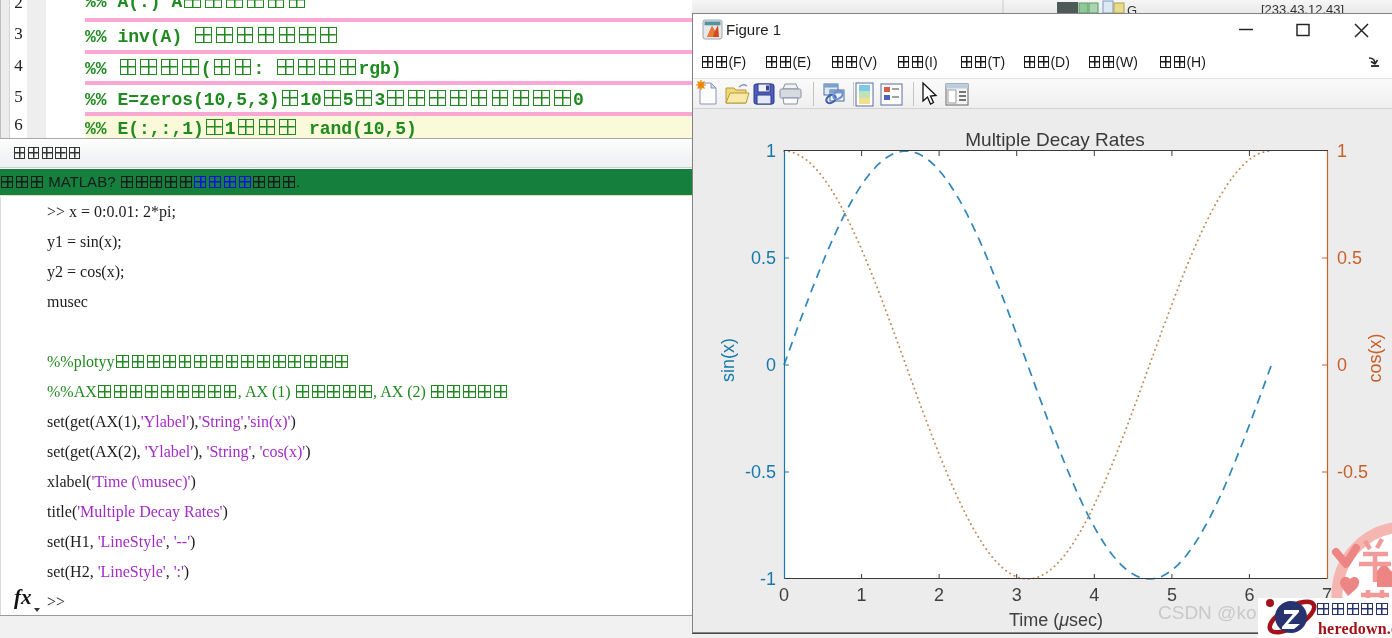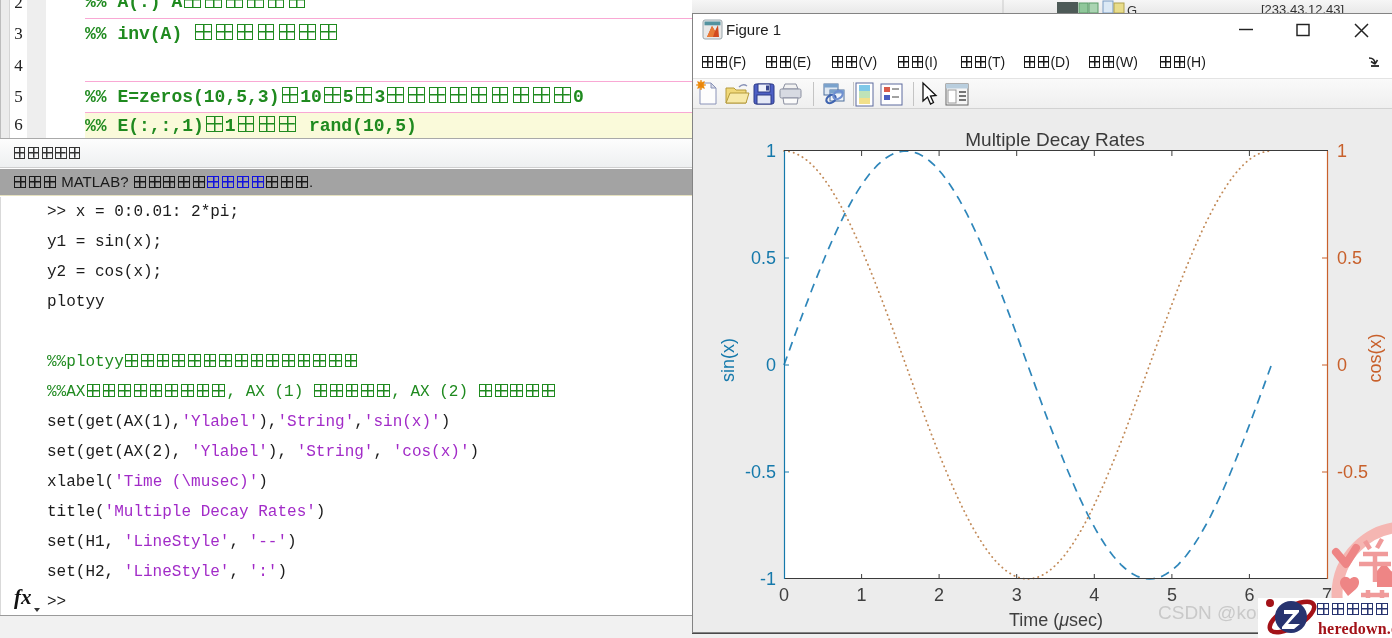--- a/index.html
+++ b/index.html
@@ -7,29 +7,29 @@
 
 i.c{display:inline-block;width:.8em;height:.82em;margin:0 .09em;vertical-align:-.06em;border:1.5px solid currentColor;background:
  linear-gradient(currentColor,currentColor) 50% 50%/100% 1.5px no-repeat,
  linear-gradient(currentColor,currentColor) 50% 50%/1.5px 100% no-repeat;font-style:normal}
 
 #left{position:absolute;left:0;top:0;width:693px;height:638px;background:#fff}
 #edit{position:absolute;left:0;top:0;width:693px;height:139px;background:#fff;font-family:"Liberation Mono",monospace}
 #edit .lstrip{position:absolute;left:0;top:0;width:10px;height:139px;background:#ececec;border-right:1px solid #d5d5d5;border-left:1px solid #bdbdbd}
 #edit .fold{position:absolute;left:27px;top:0;width:19px;height:139px;background:#eeeeee}
 .lnum{position:absolute;left:10px;width:17px;text-align:center;font-family:"Liberation Serif",serif;font-size:17px;color:#222}
-.erow{position:absolute;left:85px;width:608px;height:31px;line-height:31px;font-size:18px;font-weight:bold;color:#1f8a1f;white-space:pre;border-top:1px solid #f9a8d4}
+.erow{position:absolute;left:85px;width:608px;height:31px;line-height:31px;font-size:18px;font-weight:bold;color:#1f8a1f;white-space:pre;border-top:4px solid #f9a8d4}
 .erow i.c{width:.92em;height:.9em;margin:0 .12em}
 #edit .cur{background:#fafada}
 #edit .bot{position:absolute;left:0;top:138px;width:693px;height:0;border-top:1px solid #a9a9a9}
 
 #cwh{position:absolute;left:0;top:139px;width:693px;height:29px;background:linear-gradient(#fdfdfd,#eef0f1);border-bottom:1px solid #cfcfcf;font-size:14px;color:#333;line-height:29px;padding-left:13px}
-#ban{position:absolute;left:0;top:169px;width:693px;height:27px;background:#a3a3a3;border-bottom:1px solid #e6e2c0;font-size:15px;color:#1a1a1a;line-height:26px;padding-left:13px}
+#ban{position:absolute;left:0;top:169px;width:693px;height:27px;background:#15803d;border-bottom:1px solid #e6e2c0;font-size:15px;color:#1a1a1a;line-height:26px;}
 #ban a{color:#1111dd;text-decoration:underline}
-#cmd{position:absolute;left:0;top:197px;width:693px;height:418px;background:#fff;border-left:1px solid #d9d9d9;font-family:Liberation Mono, monospace;font-size:16px;color:#1c1c1c}
+#cmd{position:absolute;left:0;top:197px;width:693px;height:418px;background:#fff;border-left:1px solid #d9d9d9;font-family:Liberation Serif, serif;font-size:16px;color:#1c1c1c}
 #cmd .ln{position:absolute;left:46px;height:30px;line-height:30px;white-space:pre}
 .grn{color:#1f8a1f}
 .pur{color:#a22bc8}
 #fx{position:absolute;left:14px;top:585px;font-family:"Liberation Serif",serif;font-style:italic;font-weight:bold;font-size:21px;color:#111}
 #sbar{position:absolute;left:0;top:615px;width:693px;height:23px;background:#f1f1f1;border-top:1px solid #9a9a9a}
 
 #tstrip{position:absolute;left:692px;top:0;width:700px;height:13px;background:linear-gradient(#f6f6f6,#e9e9e9)}
 
 #fig{position:absolute;left:692px;top:13px;width:700px;height:620px;background:#ececec;border:1px solid #838383;border-right:none}
 #tbar{position:absolute;left:0;top:0;width:699px;height:33px;background:#fff}
@@ -39,36 +39,37 @@
 #tools{position:absolute;left:0;top:64px;width:699px;height:31px;background:linear-gradient(#fafafa,#efefef);border-top:1px solid #e3e3e3;border-bottom:1px solid #d2d2d2}
 #canvas{position:absolute;left:0;top:95px;width:699px;height:524px}
 </style></head>
 <body>
 <div id="left">
  <div id="edit">
   <div class="lstrip"></div>
       <div class="fold"></div>
   <div class="erow" style="top:-13px;border:none">%% A(.) A<i class="c"></i><i class="c"></i><i class="c"></i><i class="c"></i><i class="c"></i><i class="c"></i></div>
   <div class="erow" style="top:18px">%% inv(A) <i class="c"></i><i class="c"></i><i class="c"></i><i class="c"></i><i class="c"></i><i class="c"></i><i class="c"></i></div>
+  <div class="erow" style="top:50px">%% <i class="c"></i><i class="c"></i><i class="c"></i><i class="c"></i>(<i class="c"></i><i class="c"></i>: <i class="c"></i><i class="c"></i><i class="c"></i><i class="c"></i>rgb)</div>
   <div class="erow" style="top:81px">%% E=zeros(10,5,3)<i class="c"></i>10<i class="c"></i>5<i class="c"></i>3<i class="c"></i><i class="c"></i><i class="c"></i><i class="c"></i><i class="c"></i><i class="c"></i><i class="c"></i><i class="c"></i><i class="c"></i>0</div>
   <div class="erow cur" style="top:112px;height:32px;line-height:26px">%% E(:,:,1)<i class="c"></i>1<i class="c"></i><i class="c"></i><i class="c"></i> rand(10,5)</div>
   <div class="lnum" style="top:-13px;height:31px;line-height:31px">2</div>
   <div class="lnum" style="top:18px;height:32px;line-height:32px">3</div>
   <div class="lnum" style="top:50px;height:31px;line-height:31px">4</div>
   <div class="lnum" style="top:81px;height:31px;line-height:31px">5</div>
   <div class="lnum" style="top:112px;height:26px;line-height:26px">6</div>
   <div class="bot"></div>
  </div>
  <div id="cwh"><i class="c"></i><i class="c"></i><i class="c"></i><i class="c"></i><i class="c"></i></div>
  <div id="ban"><i class="c"></i><i class="c"></i><i class="c"></i> MATLAB? <i class="c"></i><i class="c"></i><i class="c"></i><i class="c"></i><i class="c"></i><a><i class="c"></i><i class="c"></i><i class="c"></i><i class="c"></i></a><i class="c"></i><i class="c"></i><i class="c"></i>.</div>
  <div id="cmd">
   <div class="ln" style="top:0">&gt;&gt; x = 0:0.01: 2*pi;</div>
   <div class="ln" style="top:30px">y1 = sin(x);</div>
   <div class="ln" style="top:60px">y2 = cos(x);</div>
-  <div class="ln" style="top:90px">plotyy</div>
+  <div class="ln" style="top:90px">musec</div>
   <div class="ln grn" style="top:150px">%%plotyy<i class="c"></i><i class="c"></i><i class="c"></i><i class="c"></i><i class="c"></i><i class="c"></i><i class="c"></i><i class="c"></i><i class="c"></i><i class="c"></i><i class="c"></i><i class="c"></i><i class="c"></i><i class="c"></i><i class="c"></i></div>
   <div class="ln grn" style="top:180px">%%AX<i class="c"></i><i class="c"></i><i class="c"></i><i class="c"></i><i class="c"></i><i class="c"></i><i class="c"></i><i class="c"></i><i class="c"></i>, AX (1) <i class="c"></i><i class="c"></i><i class="c"></i><i class="c"></i><i class="c"></i>, AX (2) <i class="c"></i><i class="c"></i><i class="c"></i><i class="c"></i><i class="c"></i></div>
   <div class="ln" style="top:210px">set(get(AX(1),<span class="pur">'Ylabel'</span>),<span class="pur">'String'</span>,<span class="pur">'sin(x)'</span>)</div>
   <div class="ln" style="top:240px">set(get(AX(2), <span class="pur">'Ylabel'</span>), <span class="pur">'String'</span>, <span class="pur">'cos(x)'</span>)</div>
   <div class="ln" style="top:300px">title(<span class="pur">'Multiple Decay Rates'</span>)</div>
   <div class="ln" style="top:270px">xlabel(<span class="pur">'Time (\musec)'</span>)</div>
   <div class="ln" style="top:330px">set(H1, <span class="pur">'LineStyle'</span>, <span class="pur">'--'</span>)</div>
   <div class="ln" style="top:360px">set(H2, <span class="pur">'LineStyle'</span>, <span class="pur">':'</span>)</div>
   <div class="ln" style="top:390px">&gt;&gt;</div>
  </div>

